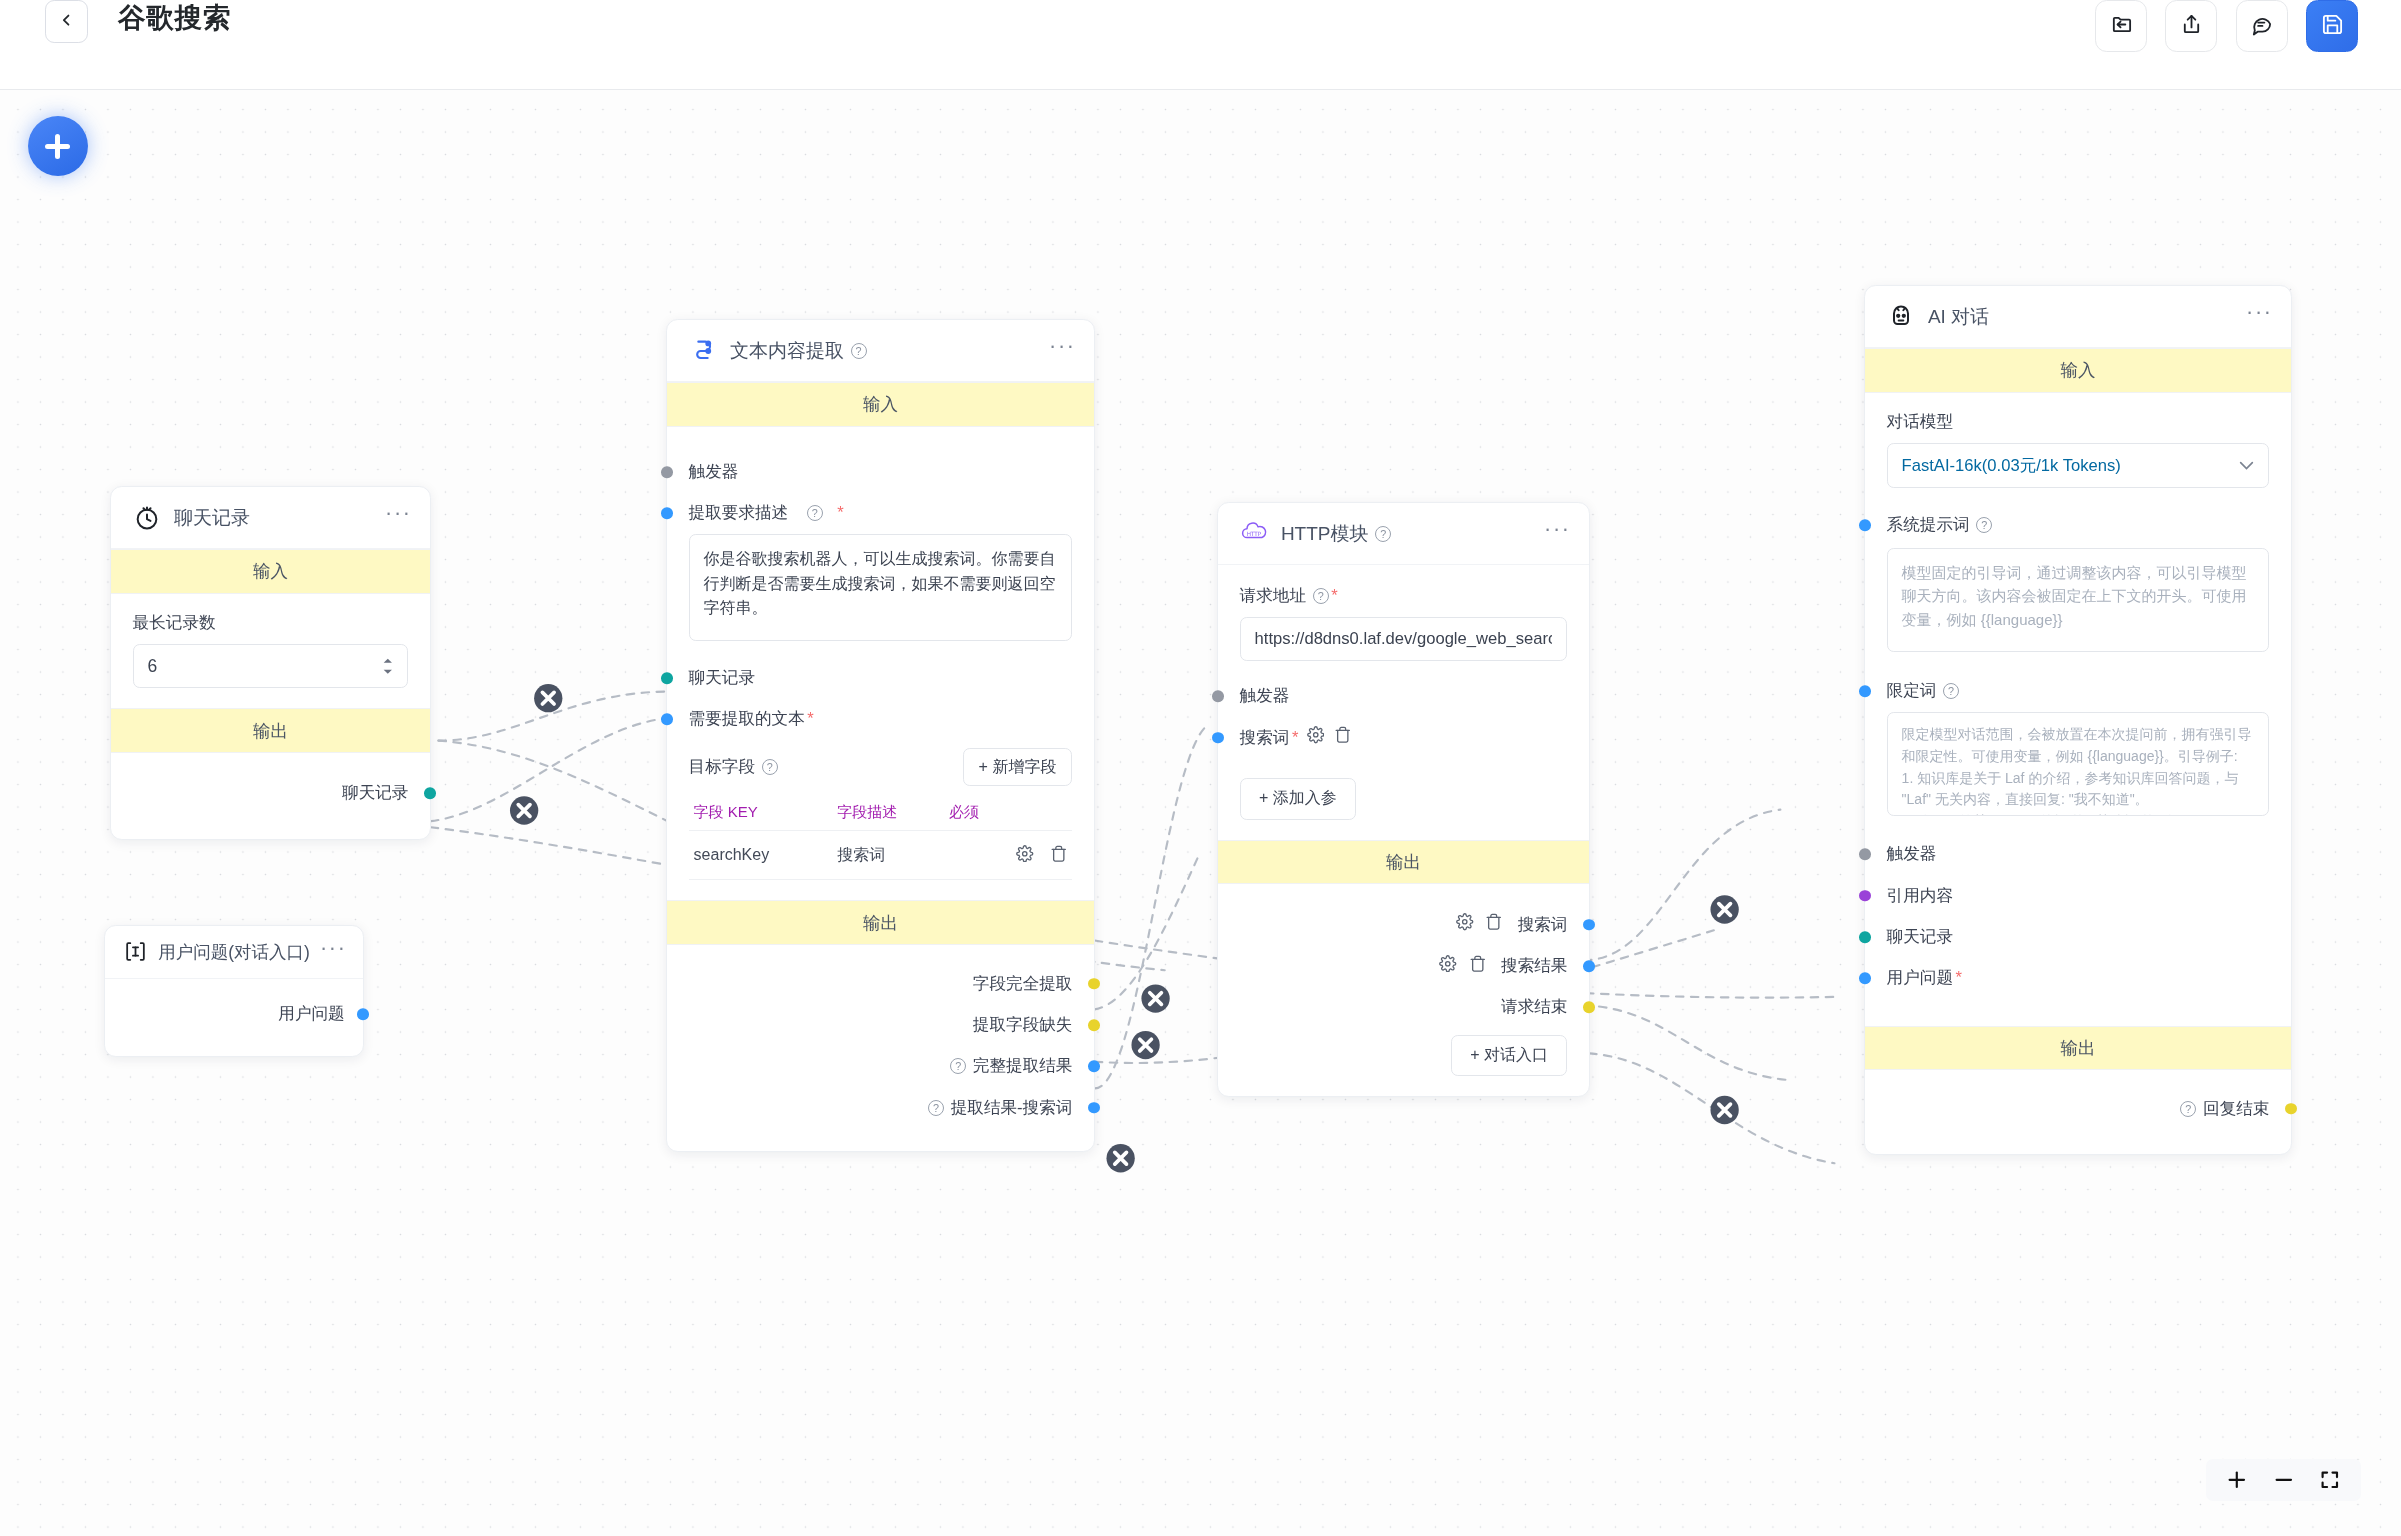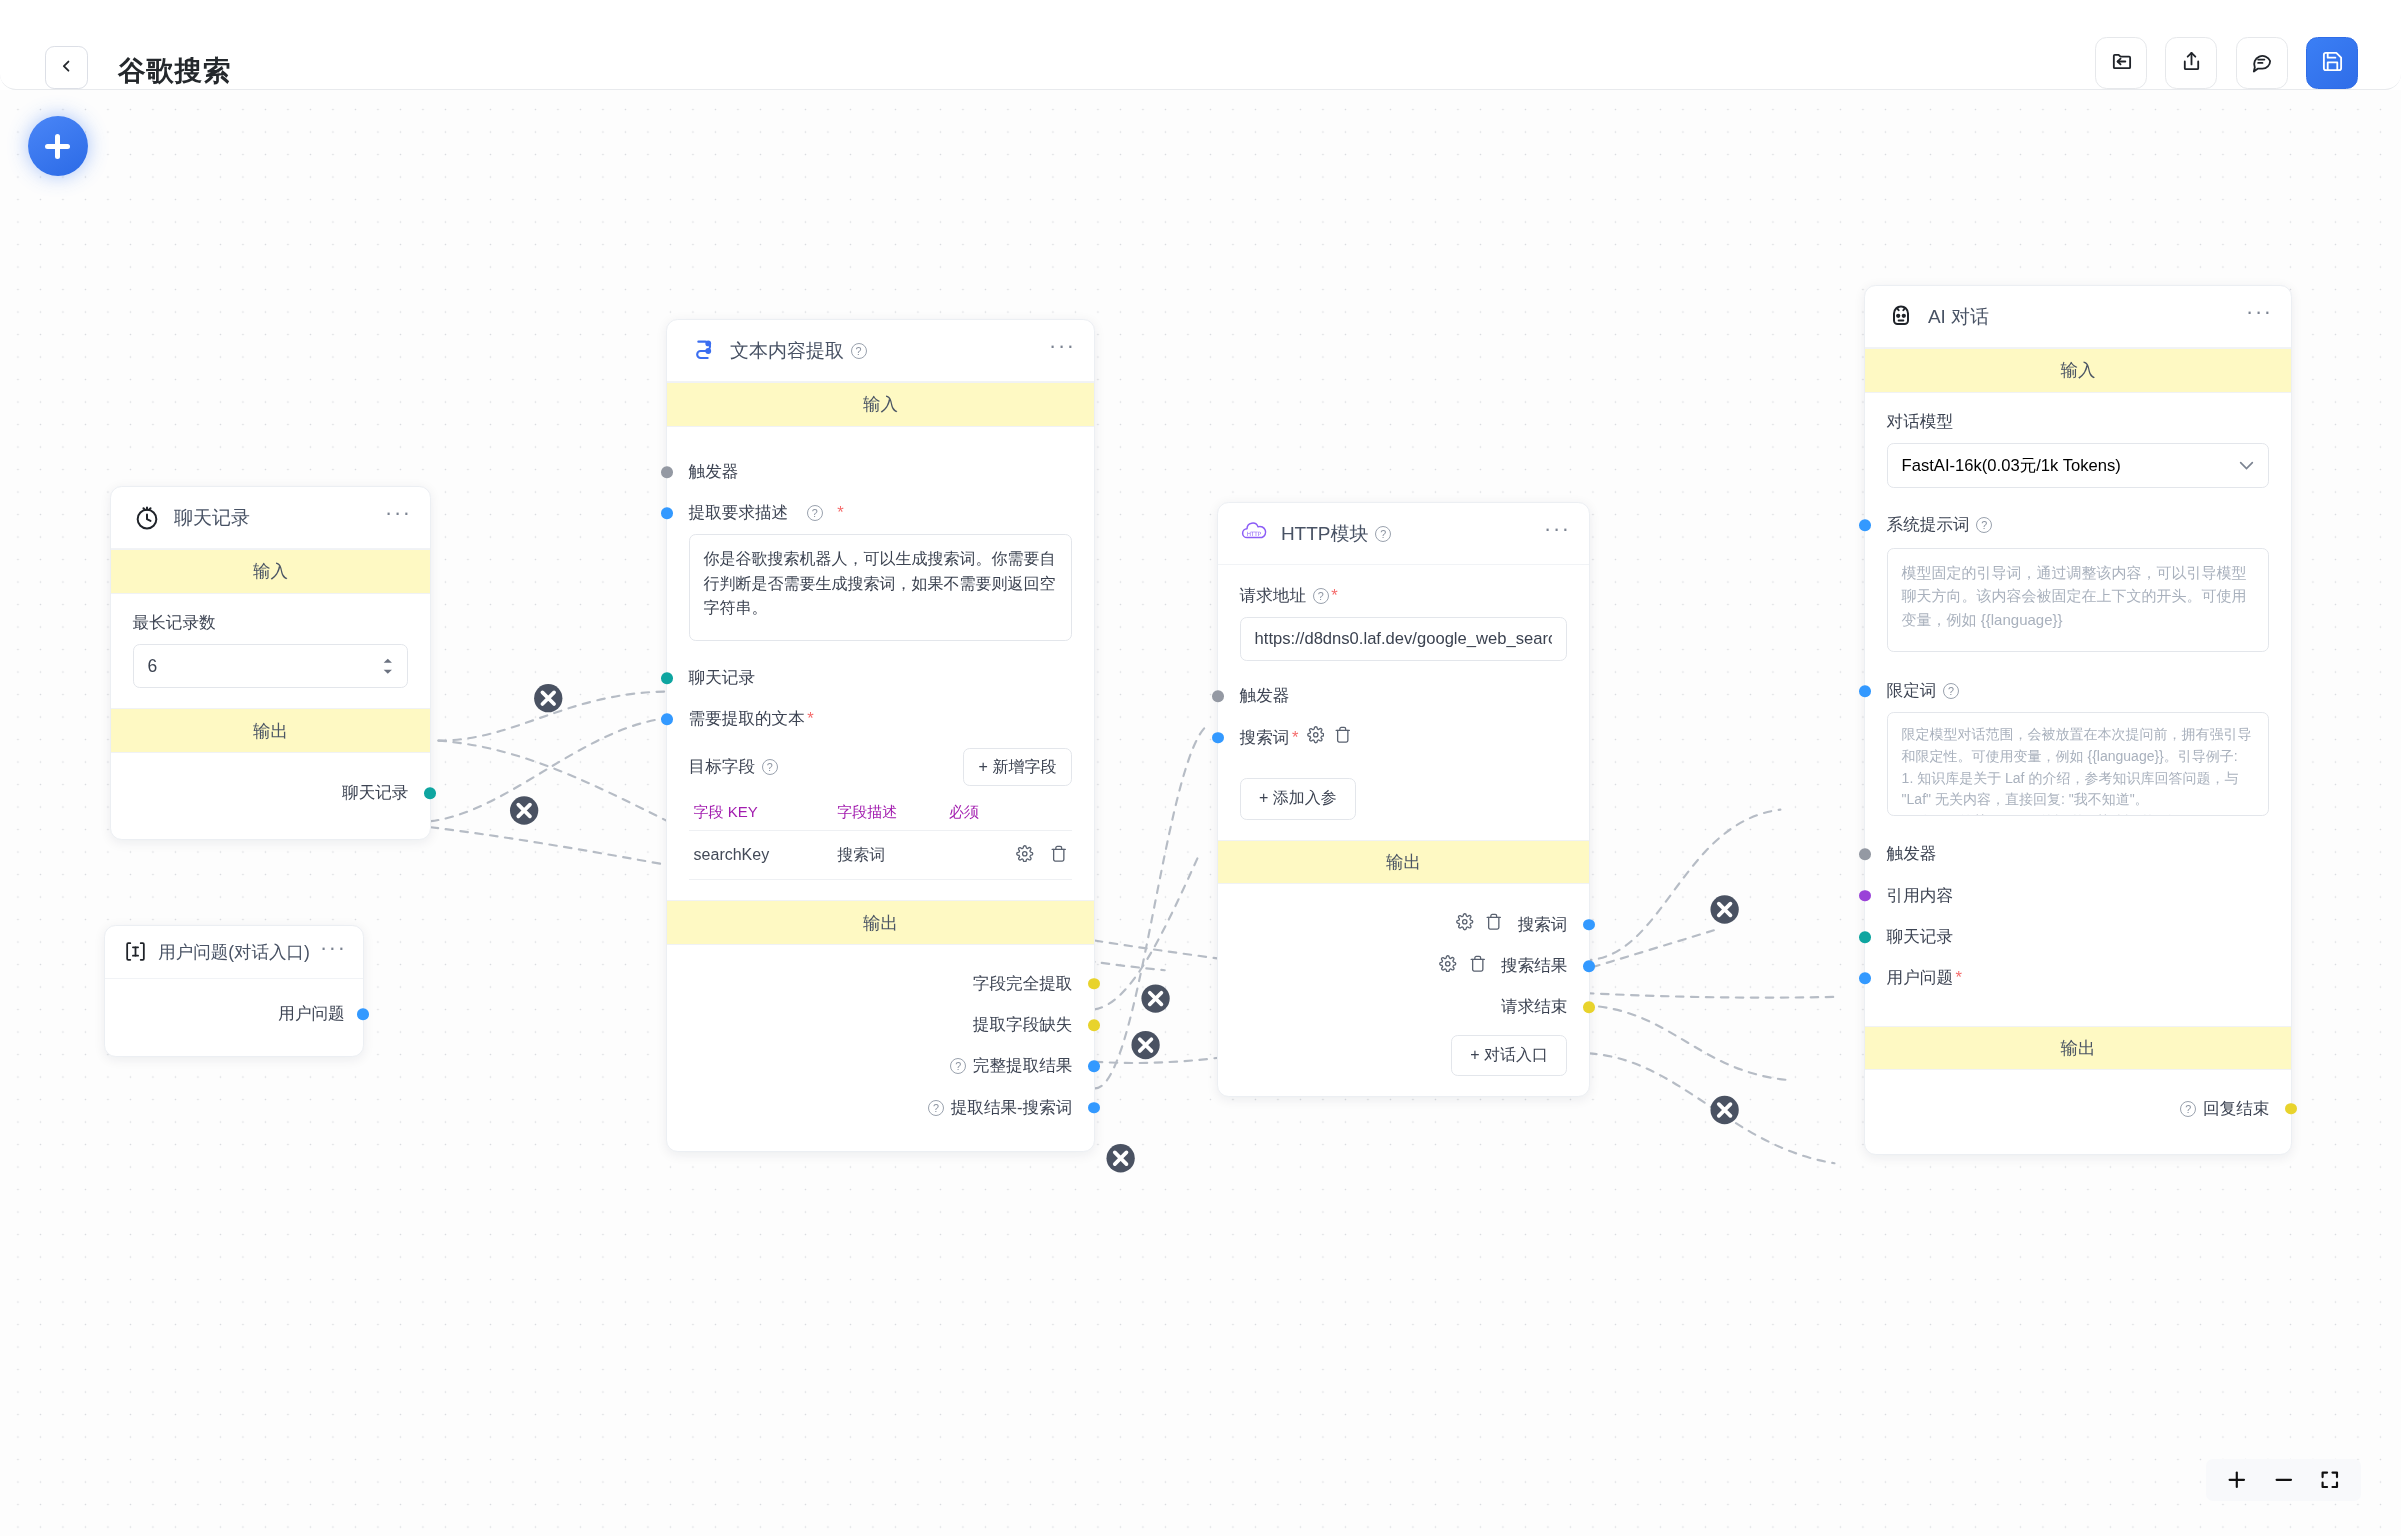--- a/index.html
+++ b/index.html
@@ -9,23 +9,22 @@
     background: #ffffff;
     overflow: hidden;
   }
 
   
   .header {
     position: absolute; top: 0; left: 0;
     width: 2401px; height: 90px;
     background: #ffffff;
     border-bottom: 0.8px solid #e8eaed;
-    display: flex; align-items: flex-end;
+    display: flex; align-items: flex-start;
     z-index: 50;
-    border-radius: 16px;
   }
   .back-btn {
     margin-left: 45px;
     width: 43px; height: 43px;
     border: 0.8px solid #dcdfe6; border-radius: 9.2px;
     display: flex; align-items: center; justify-content: center;
     background: #fff; cursor: pointer;
   }
   .back-btn svg { width: 18.3px; height: 18.3px; }
   .page-title {
@@ -195,21 +194,21 @@
   .knob {
     position: absolute; top: 50%; transform: translate(-50%,-50%);
     width: 16px; height: 16px; border-radius: 50%;
     background: #fff; border: 3.3px solid #3b7ff5;
   }
   .knob.end { border: 1.7px solid #d7dbe2; width: 10.8px; height: 10.8px; }
   .scale { display: flex; justify-content: space-between; font-size: 15px; color: #8b93a0; }
 
   .select-box {
     width: 100%; border: 0.8px solid #e3e6eb; border-radius: 6.7px;
-    padding: 10.8px 14px; font-size: 16.6px; color: #000000;
+    padding: 10.8px 14px; font-size: 16.6px; color: #0369a1;
     display: flex; align-items: center; cursor: pointer;
   }
   .select-box .chev { margin-left: auto; color: #7b8391; font-size: 13.3px; }
 
   .mini-btn {
     border: 0.8px solid #e3e6eb; border-radius: 6.7px; background:#fff;
     padding: 9.2px 18.3px; font-size: 16px; color: #3d4453; cursor: pointer;
   }
 
   

